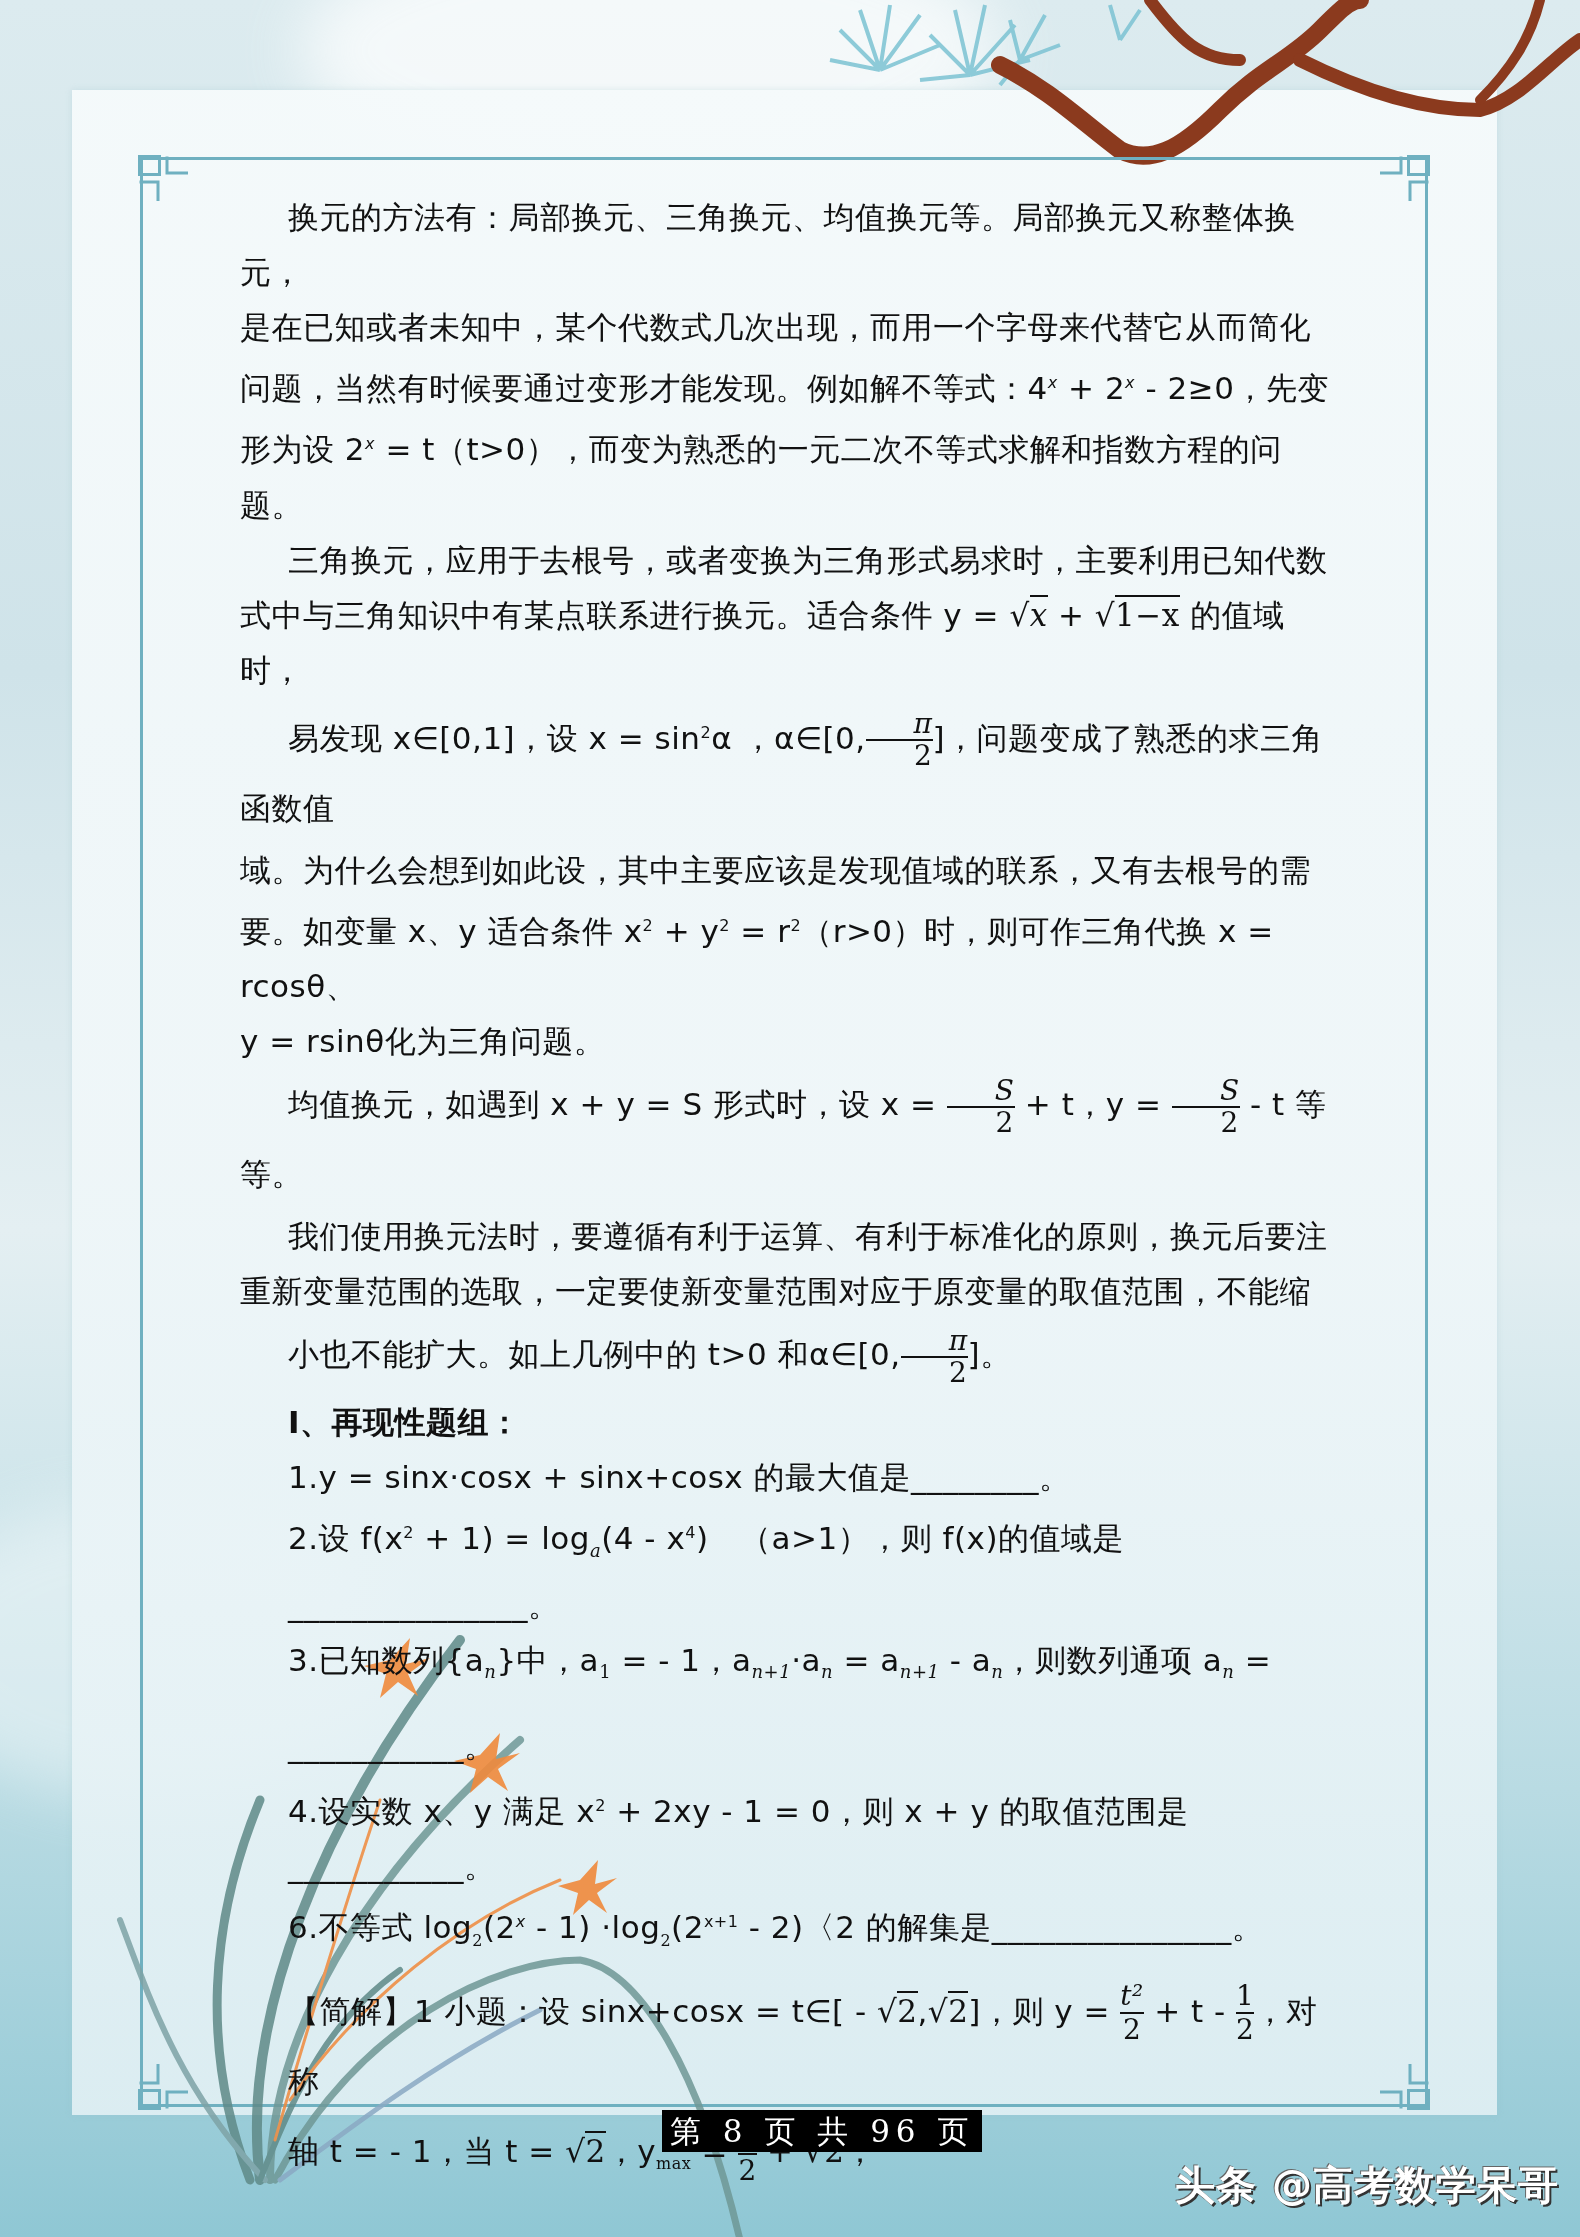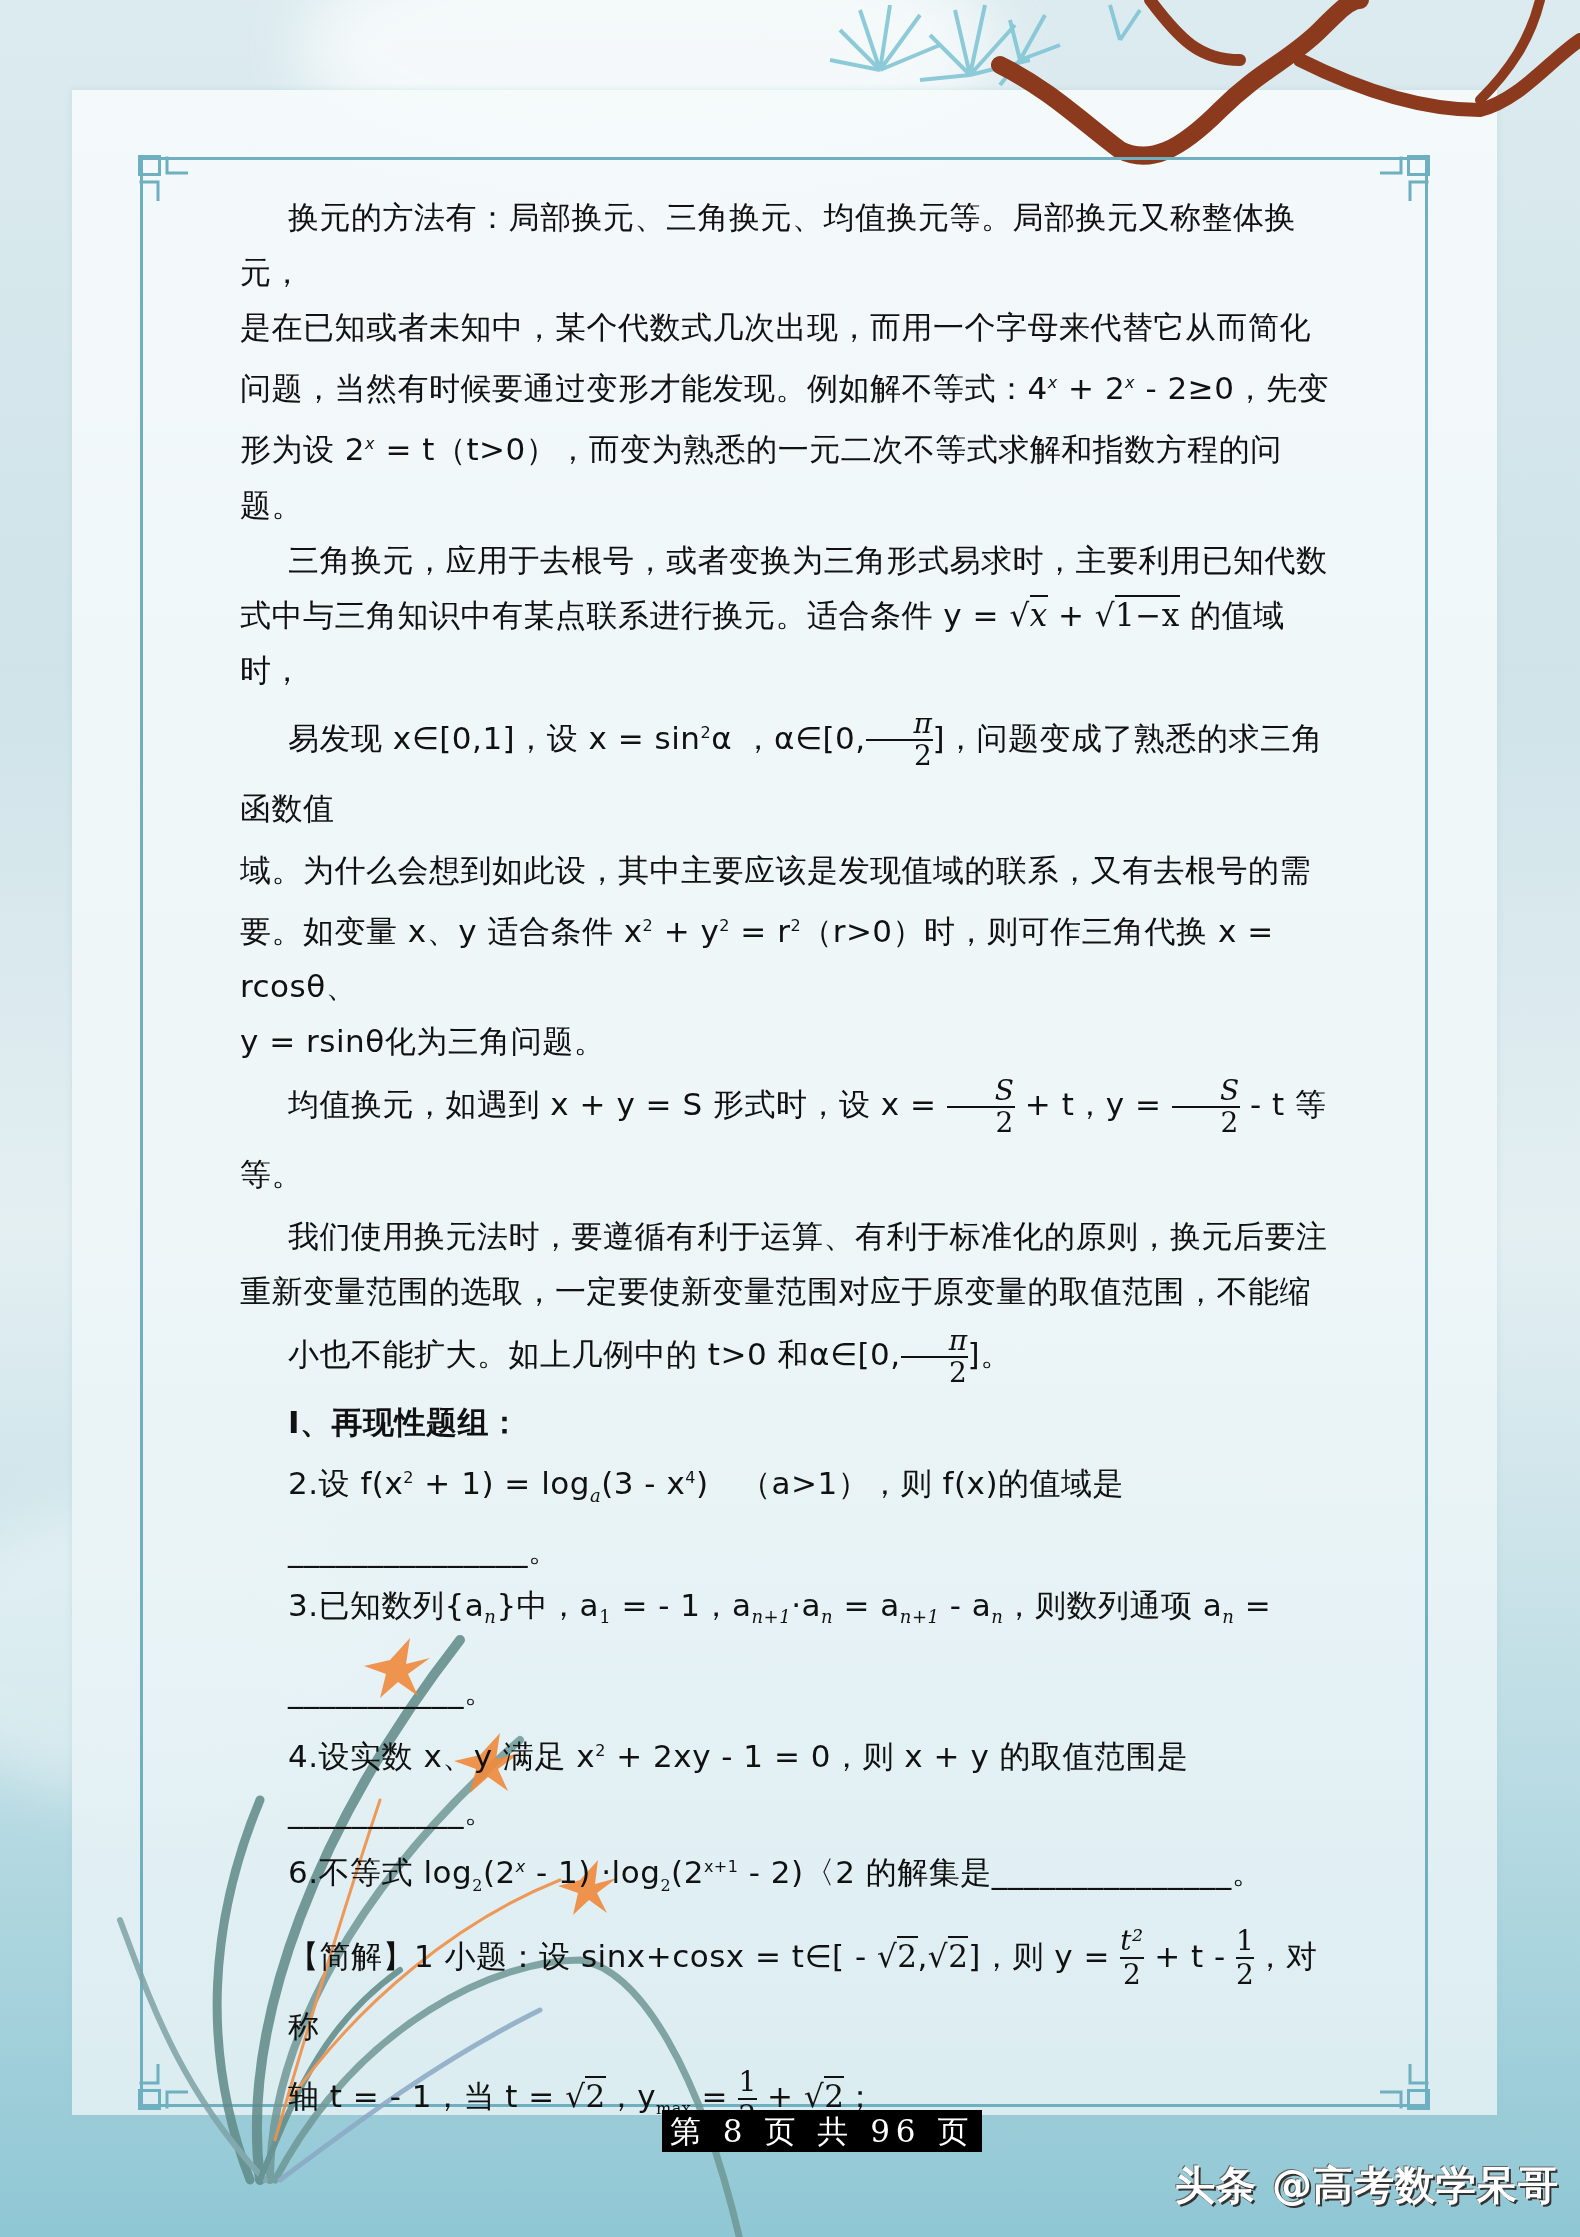--- a/index.html
+++ b/index.html
@@ -160,21 +160,24 @@
     <span>重新变量范围的选取，一定要使新变量范围对应于原变量的取值范围，不能缩</span><br>
     <span class="tall" style="display:inline-block"><span>小也不能扩大。如上几例中的 t&gt;0 和α∈[0,</span><span style="display:inline-flex;flex-direction:column;vertical-align:middle;line-height:30px;font-family:'DejaVu Serif',serif;font-size:28px;text-align:center">
           <span style="border-bottom:2px solid #111;font-style:italic">π</span>
           <span>2</span>
         </span><span>]。</span></span>
   </p>
 
   <p class="heading">Ⅰ、再现性题组：</p>
 
   <p class="q">
-    <span>2.设 f(x</span><sup style="font-size:16px">2</sup><span> + 1) = log</span><sub style="font-size:18px;font-style:italic;font-family:'DejaVu Serif',serif">a</sub><span>(3 - x</span><sup style="font-size:16px">4</sup><span>)　（a&gt;1），则 f(x)的值域是</span><span>_______________</span><span>。</span>
+    <span>1.y = sinx·cosx + sinx+cosx 的最大值是</span><span>________</span><span>。</span>
+  </p>
+  <p class="q">
+    <span>2.设 f(x</span><sup style="font-size:16px">2</sup><span> + 1) = log</span><sub style="font-size:18px;font-style:italic;font-family:'DejaVu Serif',serif">a</sub><span>(4 - x</span><sup style="font-size:16px">4</sup><span>)　（a&gt;1），则 f(x)的值域是</span><span>_______________</span><span>。</span>
   </p>
   <p class="q">
     <span>3.已知数列{a</span><sub style="font-size:18px;font-style:italic;font-family:'DejaVu Serif',serif">n</sub><span>}中，a</span><sub style="font-size:18px;font-family:'DejaVu Serif',serif">1</sub><span> = - 1，a</span><sub style="font-size:18px;font-style:italic;font-family:'DejaVu Serif',serif">n+1</sub><span>·a</span><sub style="font-size:18px;font-style:italic;font-family:'DejaVu Serif',serif">n</sub><span> = a</span><sub style="font-size:18px;font-style:italic;font-family:'DejaVu Serif',serif">n+1</sub><span> - a</span><sub style="font-size:18px;font-style:italic;font-family:'DejaVu Serif',serif">n</sub><span>，则数列通项 a</span><sub style="font-size:18px;font-style:italic;font-family:'DejaVu Serif',serif">n</sub><span> =</span><br>
     <span style="display:inline-block;margin-top:20px"><span>___________</span><span>。</span></span>
   </p>
   <p class="q" style="margin-top:4px">
     <span>4.设实数 x、y 满足 x</span><sup style="font-size:16px">2</sup><span> + 2xy - 1 = 0，则 x + y 的取值范围是</span><span>___________</span><span>。</span>
   </p>
   <p class="q">
     <span>6.不等式 log</span><sub style="font-size:16px;font-family:'DejaVu Serif',serif">2</sub><span>(2</span><sup style="font-size:16px;font-style:italic">x</sup><span> - 1) ·log</span><sub style="font-size:16px;font-family:'DejaVu Serif',serif">2</sub><span>(2</span><sup style="font-size:16px;">x+1</sup><span> - 2)〈2 的解集是</span><span>_______________</span><span>。</span>

